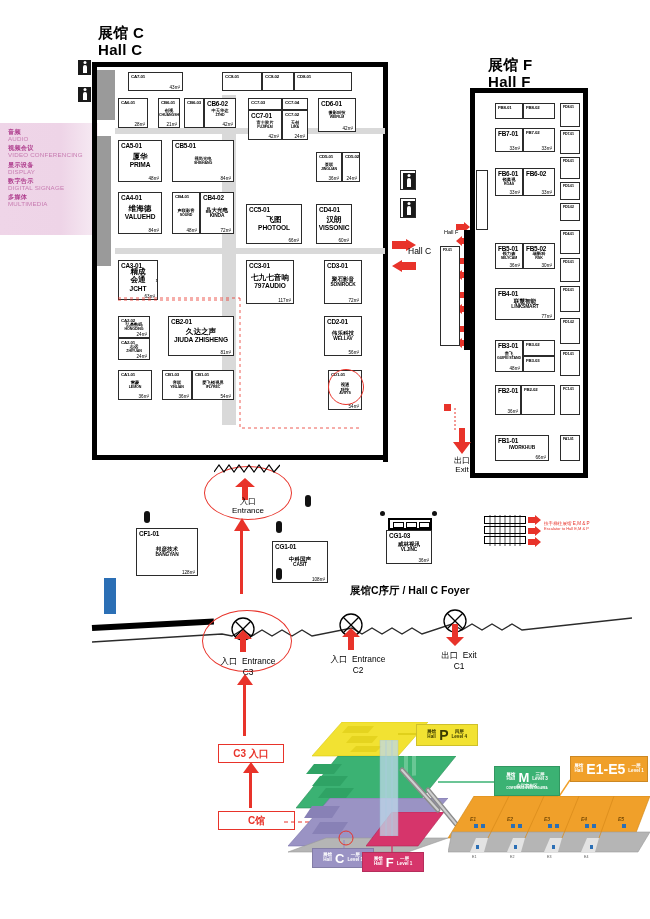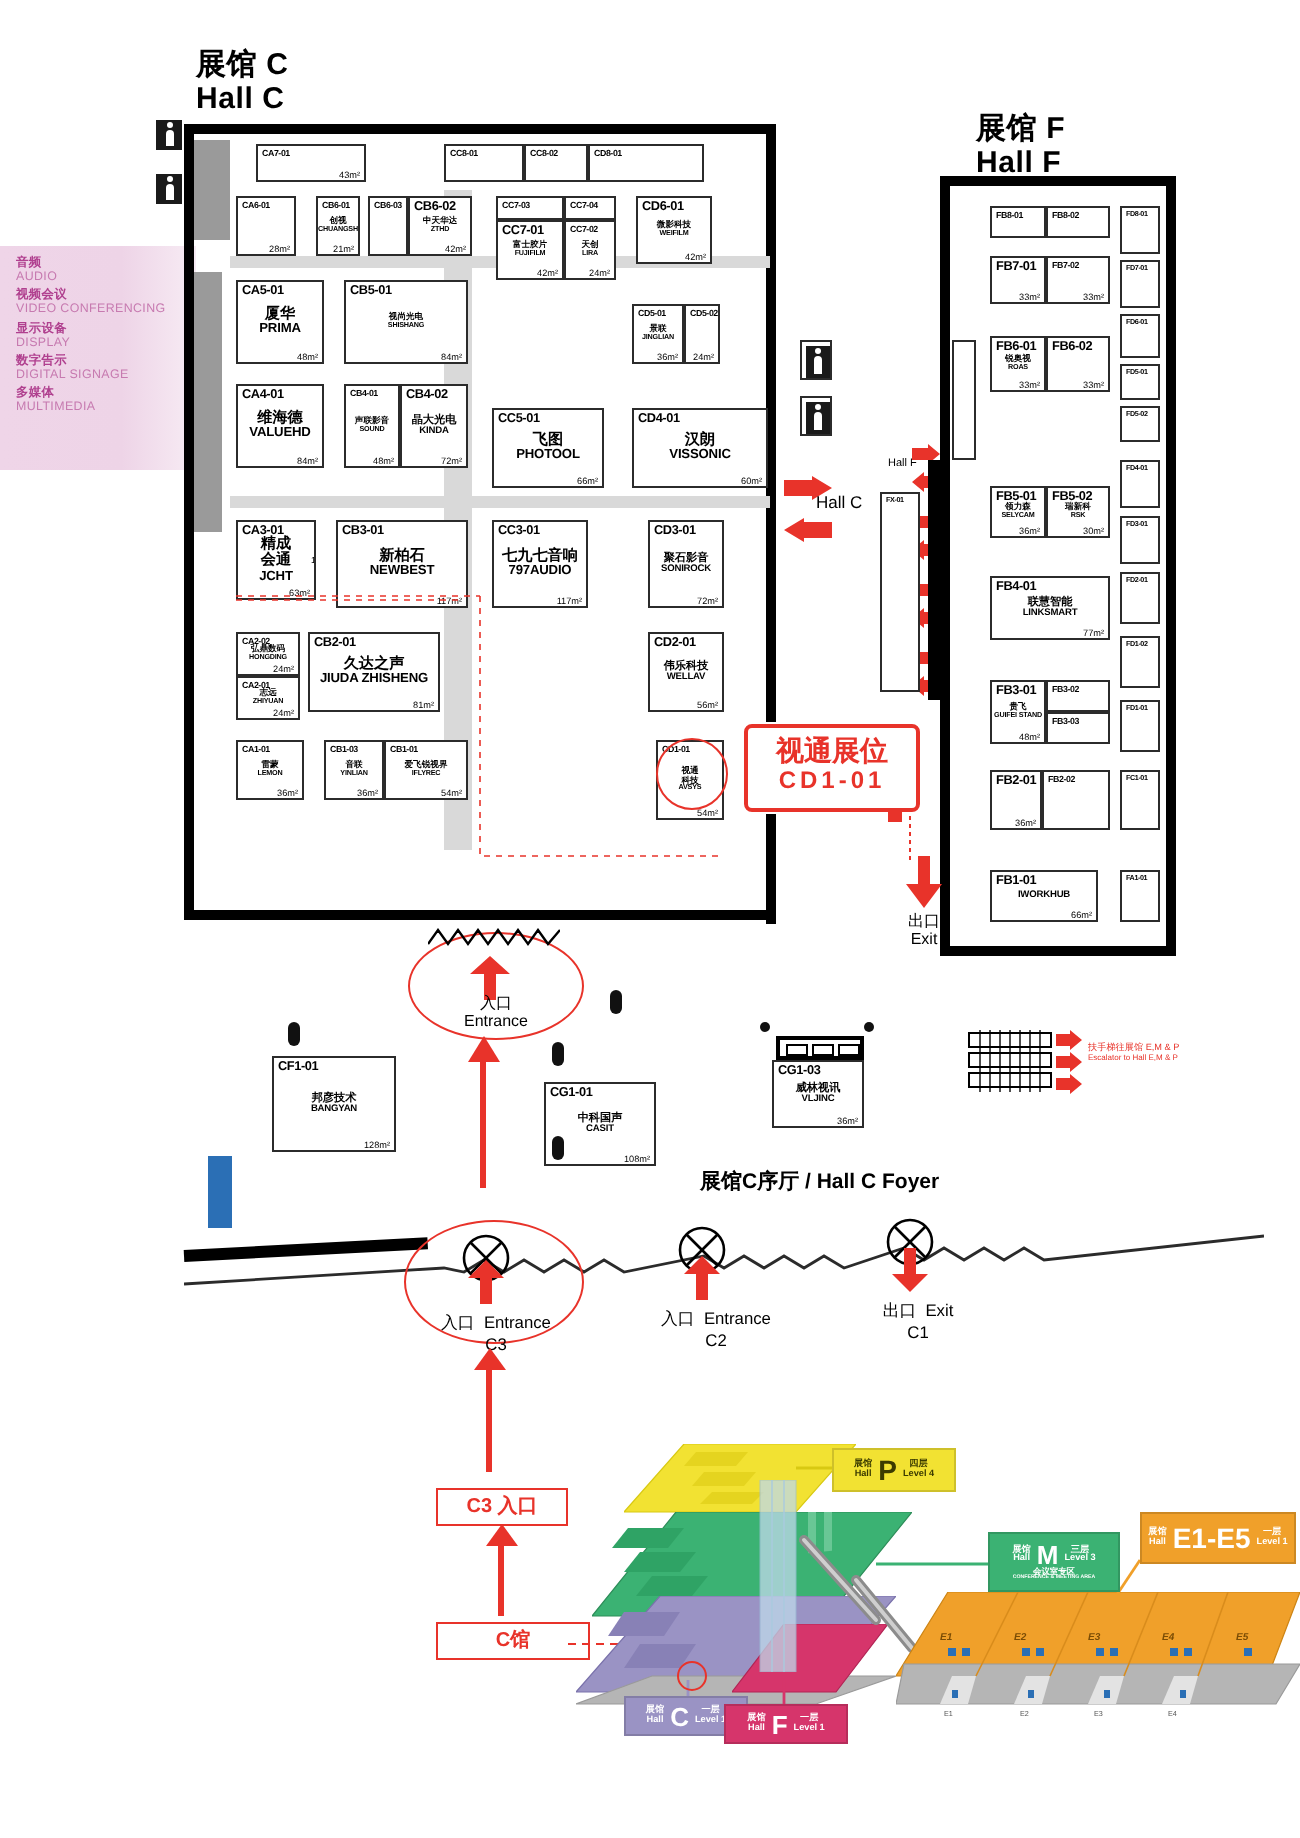--- a/index.html
+++ b/index.html
@@ -338,50 +338,41 @@
   </div>
   <div class="abs booth" style="left:246px; top:204px; width:56px; height:40px;">
     <span class="code">CC5-01</span>
     <span class="nm">
       <span class="cn">飞图</span>
       <span class="en">PHOTOOL</span>
     </span>
     <span class="area">66m²</span>
 
   </div>
-  <div class="abs booth" style="left:316px; top:204px; width:68px; height:40px;">
+  <div class="abs booth" style="left:316px; top:204px; width:36px; height:40px;">
     <span class="code">CD4-01</span>
     <span class="nm">
       <span class="cn">汉朗</span>
       <span class="en">VISSONIC</span>
     </span>
     <span class="area">60m²</span>
 
   </div>
 
   <div class="abs booth" style="left:118px; top:260px; width:40px; height:40px;">
     <span class="code">CA3-01</span>
     <span class="nm">
       <span class="cn">精成</span>
       <span class="cn">会通</span>
       <span class="en">JCHT</span>
     </span>
     <span class="area">63m²</span>
 
     <span class="dimright">10.5</span>
   </div>
-  <div class="abs booth" style="left:168px; top:260px; width:66px; height:44px;">
-    <span class="code">CB3-01</span>
-    <span class="nm">
-      <span class="cn">新柏石</span>
-      <span class="en">NEWBEST</span>
-    </span>
-    <span class="area">117m²</span>
-
-  </div>
   <div class="abs booth" style="left:246px; top:260px; width:48px; height:44px;">
     <span class="code">CC3-01</span>
     <span class="nm">
       <span class="cn">七九七音响</span>
       <span class="en">797AUDIO</span>
     </span>
     <span class="area">117m²</span>
 
   </div>
   <div class="abs booth" style="left:324px; top:260px; width:38px; height:44px;">
@@ -405,21 +396,21 @@
   </div>
   <div class="abs booth" style="left:118px; top:338px; width:32px; height:22px;">
     <span class="code sm">CA2-01</span>
     <span class="nm tiny">
       <span class="cn">志远</span>
       <span class="en">ZHIYUAN</span>
     </span>
     <span class="area">24m²</span>
 
   </div>
-  <div class="abs booth" style="left:154px; top:316px; width:66px; height:40px;">
+  <div class="abs booth" style="left:168px; top:316px; width:66px; height:40px;">
     <span class="code">CB2-01</span>
     <span class="nm">
       <span class="cn">久达之声</span>
       <span class="en">JIUDA ZHISHENG</span>
     </span>
     <span class="area">81m²</span>
 
   </div>
   <div class="abs booth" style="left:324px; top:316px; width:38px; height:40px;">
     <span class="code">CD2-01</span>
@@ -464,24 +455,20 @@
       <span class="cn">视通</span>
       <span class="cn">科技</span>
       <span class="en">AVSYS</span>
     </span>
     <span class="area">54m²</span>
 
   </div>
 
   <div class="abs" id="highlight-ellipse"></div>
 
-  <div class="abs" id="callout">
-    <span class="cn">视通展位</span>
-    <span class="en">CD1-01</span>
-  </div>
 
   <svg class="abs" style="left:110px; top:288px; width:260px; height:150px;">
     <path d="M 8 10 L 130 10" stroke="#e8332a" stroke-width="0.8" stroke-dasharray="3,3" fill="none"></path>
     <path d="M 130 10 L 130 140 L 250 140" stroke="#e8332a" stroke-width="0.8" stroke-dasharray="3,3" fill="none"></path>
   </svg>
   <svg class="abs" style="left:110px; top:296px; width:130px; height:12px;">
     <path d="M 8 4 L 120 4" stroke="#e8332a" stroke-width="0.8" stroke-dasharray="3,3" fill="none"></path>
   </svg>
 
   <div class="abs" style="left:392px; top:237px;">

